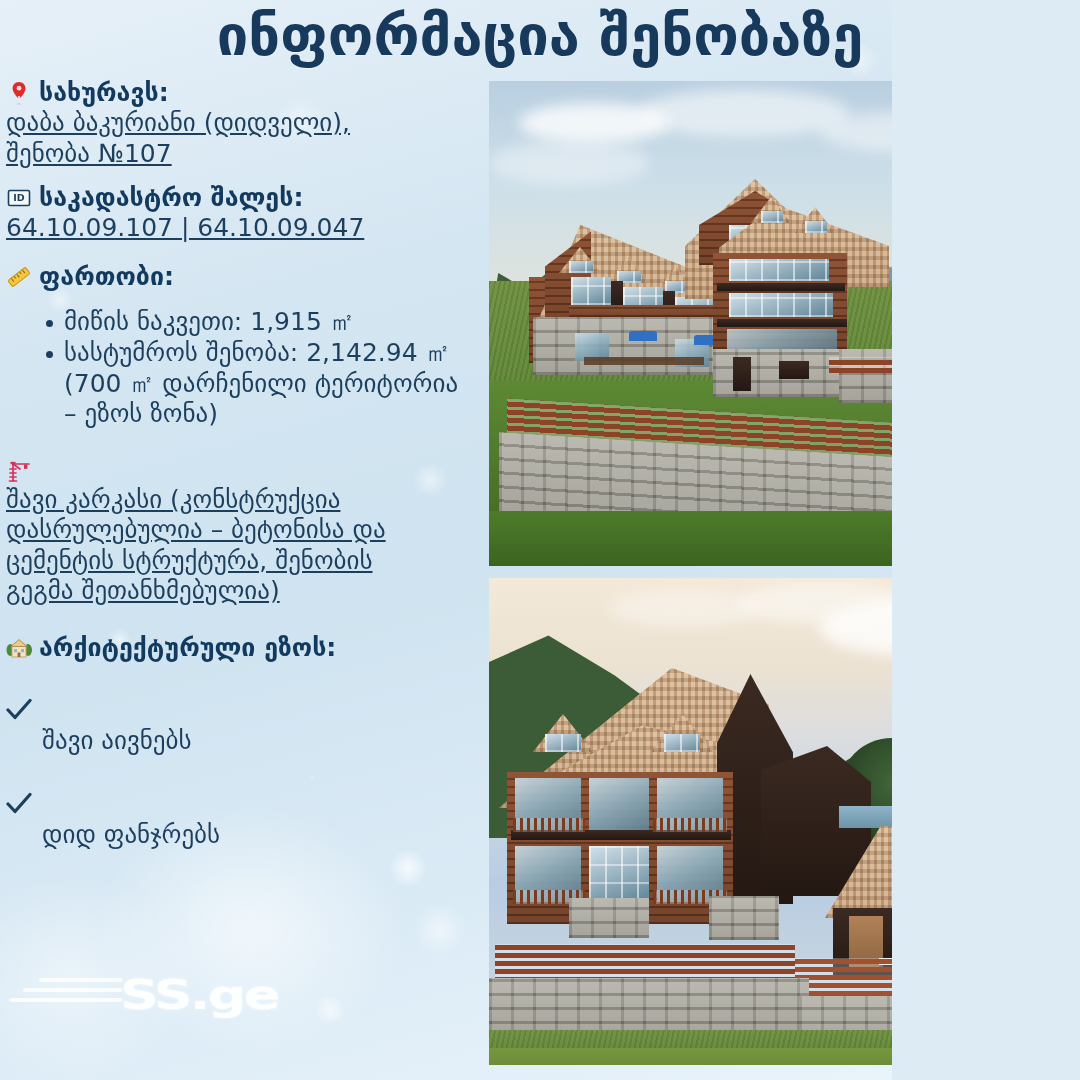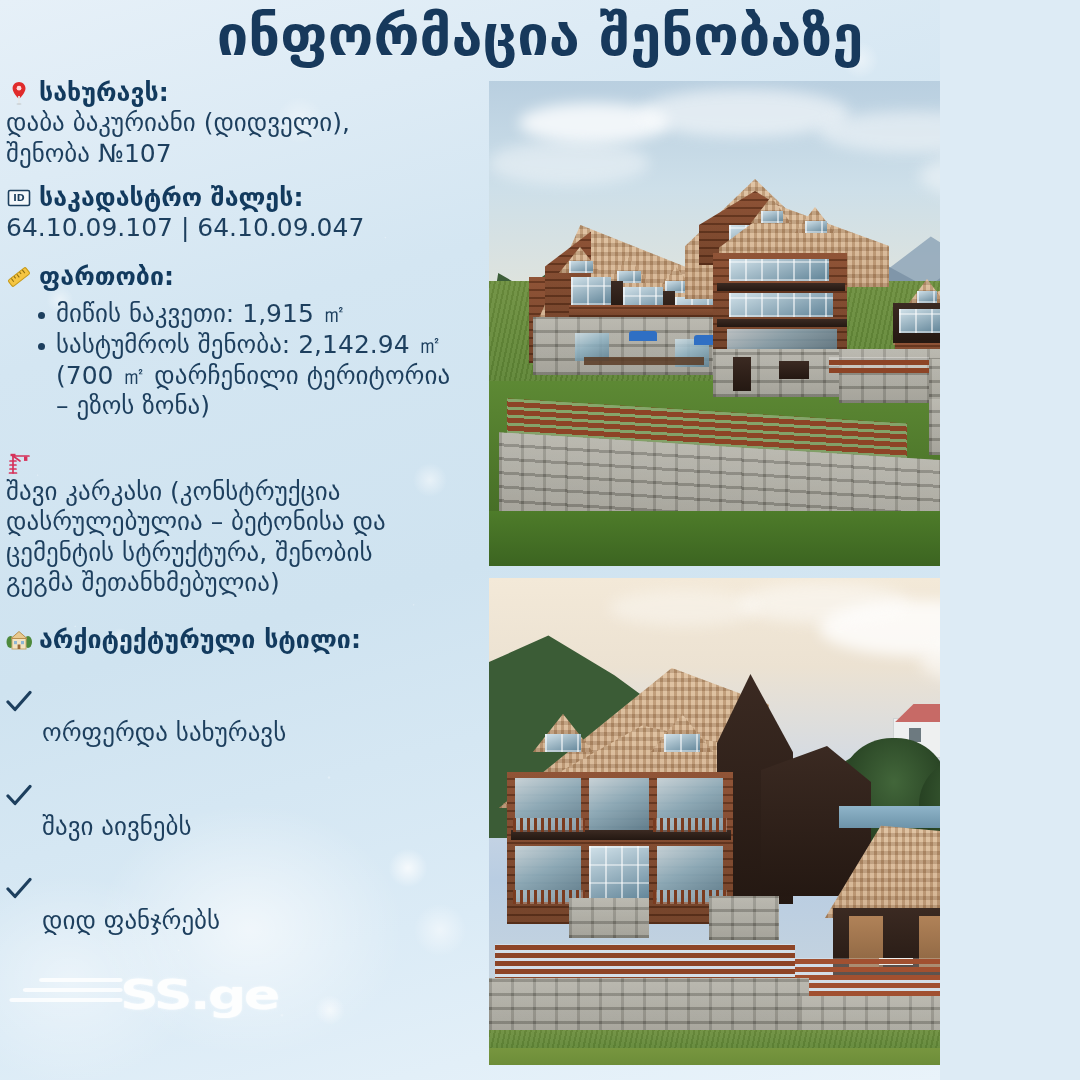--- a/index.html
+++ b/index.html
@@ -25,21 +25,20 @@
       radial-gradient(circle 26px at 408px 868px, rgba(255,255,255,0.75), rgba(255,255,255,0) 75%),
       radial-gradient(circle 20px at 330px 1010px, rgba(255,255,255,0.6), rgba(255,255,255,0) 75%),
       radial-gradient(circle 34px at 440px 930px, rgba(255,255,255,0.5), rgba(255,255,255,0) 78%),
       radial-gradient(circle 16px at 120px 640px, rgba(255,255,255,0.55), rgba(255,255,255,0) 75%),
       radial-gradient(circle 22px at 430px 480px, rgba(255,255,255,0.5), rgba(255,255,255,0) 78%),
       radial-gradient(circle 18px at 60px 300px, rgba(255,255,255,0.45), rgba(255,255,255,0) 75%),
       radial-gradient(circle 30px at 300px 120px, rgba(255,255,255,0.40), rgba(255,255,255,0) 78%),
       radial-gradient(circle 24px at 860px 60px, rgba(255,255,255,0.45), rgba(255,255,255,0) 78%),
       radial-gradient(circle 18px at 1000px 40px, rgba(255,255,255,0.45), rgba(255,255,255,0) 78%),
       linear-gradient(165deg, #e6f0f8 0%, #d4e6f2 28%, #cfe3f0 52%, #dbebf6 78%, #e9f3fa 100%);
-    padding-left: 48px;
   }
 
   
   .frost {
     position: absolute;
     inset: 0;
     pointer-events: none;
     opacity: 0.5;
     background-image:
       radial-gradient(circle 2px at 12% 14%, rgba(255,255,255,.9), transparent 60%),
@@ -100,25 +99,26 @@
     display: inline-block;
     margin-top: 2px;
   }
   .ico svg { display: block; width: 26px; height: 26px; }
 
   .body-text {
     font-size: 25px;
     color: #1d3f5e;
     line-height: 1.22;
     white-space: pre-line;
+    text-decoration: underline;
   }
 
   ul.bullets {
     list-style: none;
-    margin: 8px;
+    margin: 16px;
     padding: 0 0 0 20px;
   }
   ul.bullets li {
     position: relative;
     font-size: 25px;
     color: #1d3f5e;
     line-height: 1.22;
     margin: 0 0 1px 0;
     padding-left: 22px;
     white-space: pre-line;
@@ -373,31 +373,23 @@
           <svg viewBox="0 0 26 26">
             <ellipse cx="4.5" cy="15" rx="4" ry="6" fill="#4e8a3c"></ellipse>
             <ellipse cx="22" cy="15" rx="4" ry="6" fill="#4e8a3c"></ellipse>
             <rect x="6" y="11" width="14" height="11" fill="#f2e3c2" stroke="#c8a86a" stroke-width="1"></rect>
             <path d="M5 11.5 L13 4.5 L21 11.5 Z" fill="#e8c98f" stroke="#b9904f" stroke-width="1"></path>
             <rect x="8" y="14" width="3" height="3.2" fill="#8fb7d4"></rect>
             <rect x="15" y="14" width="3" height="3.2" fill="#8fb7d4"></rect>
             <rect x="11.6" y="17.5" width="2.8" height="4.5" fill="#9a6a3a"></rect>
           </svg>
         </span>
-        <span class="label">არქიტექტურული სტილი:</span>
+        <span class="label">არქიტექტურული ეზოს:</span>
       </div>
       <ul class="checks">
-        <li>
-          <span class="chk">
-            <svg viewBox="0 0 26 24" width="26" height="24">
-                <path d="M2 12 L9 19.5 L24 2.5" stroke="#1d3f5e" stroke-width="3.2" fill="none" stroke-linecap="round" stroke-linejoin="round"></path>
-              </svg>
-          </span>
-          <span>ორფერდა სახურავს</span>
-        </li>
         <li>
           <span class="chk">
             <svg viewBox="0 0 26 24" width="26" height="24">
                 <path d="M2 12 L9 19.5 L24 2.5" stroke="#1d3f5e" stroke-width="3.2" fill="none" stroke-linecap="round" stroke-linejoin="round"></path>
               </svg>
           </span>
           <span>შავი აივნებს</span>
         </li>
         <li>
           <span class="chk">

